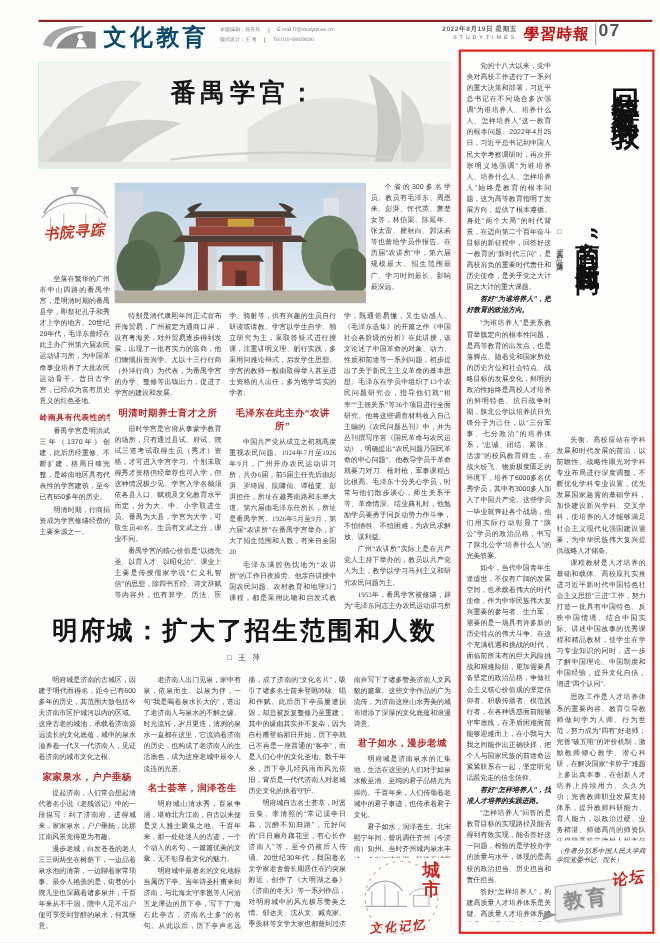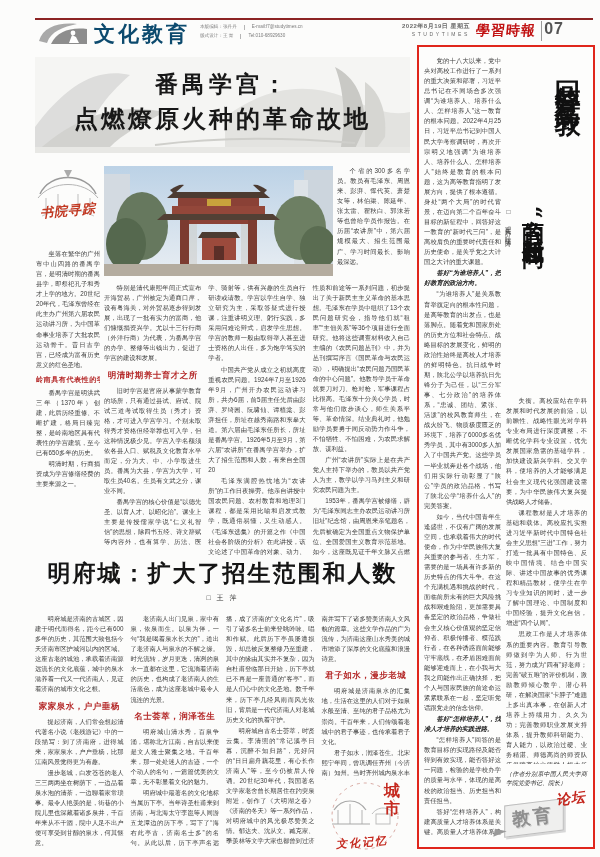--- a/index.html
+++ b/index.html
@@ -28,21 +28,21 @@
   .banner-t2{position:absolute;left:0;right:0;top:46px;text-align:center;font-size:24px;font-weight:bold;
              letter-spacing:3px;color:#181818;}
   
   .seal-box{position:absolute;left:36px;top:164px;width:64px;height:80px;}
   .seal-text{position:absolute;left:0px;top:38px;width:64px;text-align:center;font-size:13px;font-weight:bold;
              color:#c23822;font-family:"DejaVu Serif",serif;font-style:italic;transform:rotate(-5deg);letter-spacing:1px;}
   .colA{position:absolute;left:36px;top:249px;width:64px;height:308px;overflow:hidden;}
   .gate-photo{position:absolute;left:104px;top:166px;width:229px;height:110px;overflow:hidden;}
   .colPR{position:absolute;left:337px;top:166px;width:73px;height:112px;overflow:hidden;}
   .band{position:absolute;left:104px;top:283px;width:306px;height:274px;overflow:hidden;
-        column-count:3;column-gap:7px;}
+        column-count:3;column-gap:7px;font-family:Liberation Serif, serif;}
   
   .flow p{font-size:6.3px;line-height:1.6;text-indent:2em;text-align:justify;margin:0 0 1px;color:#3c3c3c;}
   .flow h4{font-size:8.5px;color:#b52a2a;text-align:center;margin:6px 0 4px;break-inside:avoid;letter-spacing:.5px;}
   .colA.flow h4{font-size:7.1px;white-space:nowrap;margin:5px 0 3px;}
   .flow p.lead{font-style:italic;font-weight:bold;color:#222;}
   
   .b-title{position:absolute;left:35px;top:558px;width:375px;text-align:center;font-size:23px;font-weight:bold;
            letter-spacing:2px;color:#151515;}
   .b-byline{position:absolute;left:35px;top:593px;width:375px;text-align:center;font-size:7px;color:#333;letter-spacing:2px;}
   .b-body{position:absolute;left:35px;top:614px;width:375px;height:240px;overflow:hidden;column-count:4;column-gap:7px;}
@@ -114,21 +114,20 @@
       <rect width="375" height="96" fill="#f5f5f3"></rect>
       <path d="M0 70 C30 30 60 10 95 18 C70 40 55 60 45 96 L0 96 Z" fill="#dddddc"></path>
       <path d="M0 96 C40 60 80 45 130 55 C100 70 80 82 70 96 Z" fill="#d2d2cf"></path>
       <path d="M190 60 C230 30 270 25 310 40 C330 48 350 60 375 55 L375 96 L190 96 Z" fill="#e3e3e0"></path>
       <path d="M300 10 C320 20 330 40 330 70 L318 96 L305 96 C312 60 308 30 300 10 Z" fill="#c9c9c5"></path>
       <path d="M330 25 C345 35 352 55 350 80 L338 96 L330 96 Z" fill="#d6d6d2"></path>
       <path d="M0 90 L375 90 L375 96 L0 96 Z" fill="#e8e8e5"></path>
       <path d="M120 88 C180 80 250 80 320 86" stroke="#cfcfcb" stroke-width="2" fill="none"></path>
     </svg>
     <div class="banner-t1 serif">番禺学宫：</div>
-    <div class="banner-t2 serif">点燃燎原火种的革命故地</div>
   </div>
 
   <div class="seal-box">
     <svg width="64" height="80" viewBox="0 0 64 80">
       <path d="M4 30 C14 8 50 8 60 30" stroke="#9a9a9a" stroke-width="1.5" fill="none"></path>
       <path d="M2 34 C16 16 48 16 62 34" stroke="#b5b5b5" stroke-width="1" fill="none"></path>
       <path d="M10 34 L10 50 M54 34 L54 50 M22 30 L22 46 M42 30 L42 46" stroke="#bdbdbd" stroke-width="1" fill="none"></path>
       <path d="M6 52 C24 44 40 44 58 52" stroke="#c8c8c8" stroke-width="1" fill="none"></path>
       <path d="M28 6 L36 6 L32 14 Z" fill="#ababab"></path>
     </svg>
@@ -178,20 +177,21 @@
 
   <div class="colPR flow">
       <p>个省的300多名学员。教员有毛泽东、周恩来、彭湃、恽代英、萧楚女等，林伯渠、陈延年、张太雷、瞿秋白、郭沫若等也曾给学员作报告。在历届“农讲所”中，第六届规模最大、招生范围最广、学习时间最长、影响最深远。</p>
     </div>
 
   <div class="band flow">
       <p>特别是清代康熙年间正式宣布开海贸易，广州被定为通商口岸，设有粤海关，对外贸易逐步得到发展，出现了一批有实力的富商，他们慷慨捐资兴学。尤以十三行行商（外洋行商）为代表，为番禺学宫的办学、整修等出钱出力，促进了学宫的建设和发展。</p>
       <h4>明清时期养士育才之所</h4>
       <p>旧时学宫是官府从事蒙学教育的场所，只有通过县试、府试、院试三道考试取得生员（秀才）资格，才可进入学宫学习。个别未取得秀才资格但经举荐也可入学，但这种情况极少见。学宫入学名额须依各县人口、赋税及文化教育水平而定，分为大、中、小学取进生员。番禺为大县，学宫为大学，可取生员40名。生员有文武之分，课业不同。</p>
       <p>番禺学宫的核心价值是“以德先圣、以育人才、以昭化治”。课业上主要是传授儒家学说“仁义礼智信”的思想，除四书五经、诗文辞赋等内容外，也有算学、历法、医学、骑射等，供有兴趣的生员自行研读或请教。学宫以学生自学、独立研究为主，采取答疑式进行授课，注重讲明义理、躬行实践，多采用问难论辩式，启发学生思想。学宫的教师一般由取得举人甚至进士资格的人出任，多为饱学笃实的学者。</p>
+      <h4>毛泽东在此主办“农讲所”</h4>
       <p>中国共产党从成立之初就高度重视农民问题。1924年7月至1926年9月，广州开办农民运动讲习所，共办6届，前5届主任先后由彭湃、罗绮园、阮啸仙、谭植棠、彭湃担任，所址在越秀南路和东皋大道。第六届由毛泽东任所长，所址是番禺学宫。1926年5月至9月，第六届“农讲所”在番禺学宫举办，扩大了招生范围和人数，有来自全国20</p>
       <p>毛泽东满腔热忱地为“农讲所”的工作日夜操劳。他亲自讲授中国农民问题、农村教育和地理3门课程，都是采用比喻和启发式教学，既通俗易懂，又生动感人。《毛泽东选集》的开篇之作《中国社会各阶级的分析》在此讲授，该文论述了中国革命的对象、动力、性质和前途等一系列问题，初步提出了关于新民主主义革命的基本思想。毛泽东在学员中组织了13个农民问题研究会，指导他们就“租率”“主佃关系”等36个项目进行全面研究。他将这些调查材料收入自己主编的《农民问题丛刊》中，并为丛刊撰写序言《国民革命与农民运动》，明确提出“农民问题乃国民革命的中心问题”。他教导学员干革命就要刀对刀、枪对枪，军事课程占比很高。毛泽东十分关心学员，时常与他们散步谈心，师生关系平等、革命情深。结业典礼时，他勉励学员要勇于同反动势力作斗争，不怕牺牲、不怕困难，为农民求解放、谋利益。</p>
       <p>广州“农讲所”实际上是在共产党人主持下举办的，教员以共产党人为主，教学以学习马列主义和研究农民问题为主。</p>
       <p>1953年，番禺学宫被修缮，辟为“毛泽东同志主办农民运动讲习所旧址”纪念馆，由周恩来亲笔题名，先后被确定为全国重点文物保护单位、全国爱国主义教育示范基地。如今，这座既见证千年文脉又点燃革命星火的学宫，斯文之光同初心之光交相辉映。</p>
     </div>
 
   <div class="b-title serif">明府城：扩大了招生范围和人数</div>
   <div class="b-byline">□ 王 萍</div>
   <div class="b-body flow">
       <p>明府城是济南的古城区，因建于明代而得名，距今已有600多年的历史，其范围大致包括今天济南市区护城河以内的区域。这座古老的城池，承载着济南源远流长的文化底蕴，城中的泉水滋养着一代又一代济南人，见证着济南的城市文化之根。</p>

